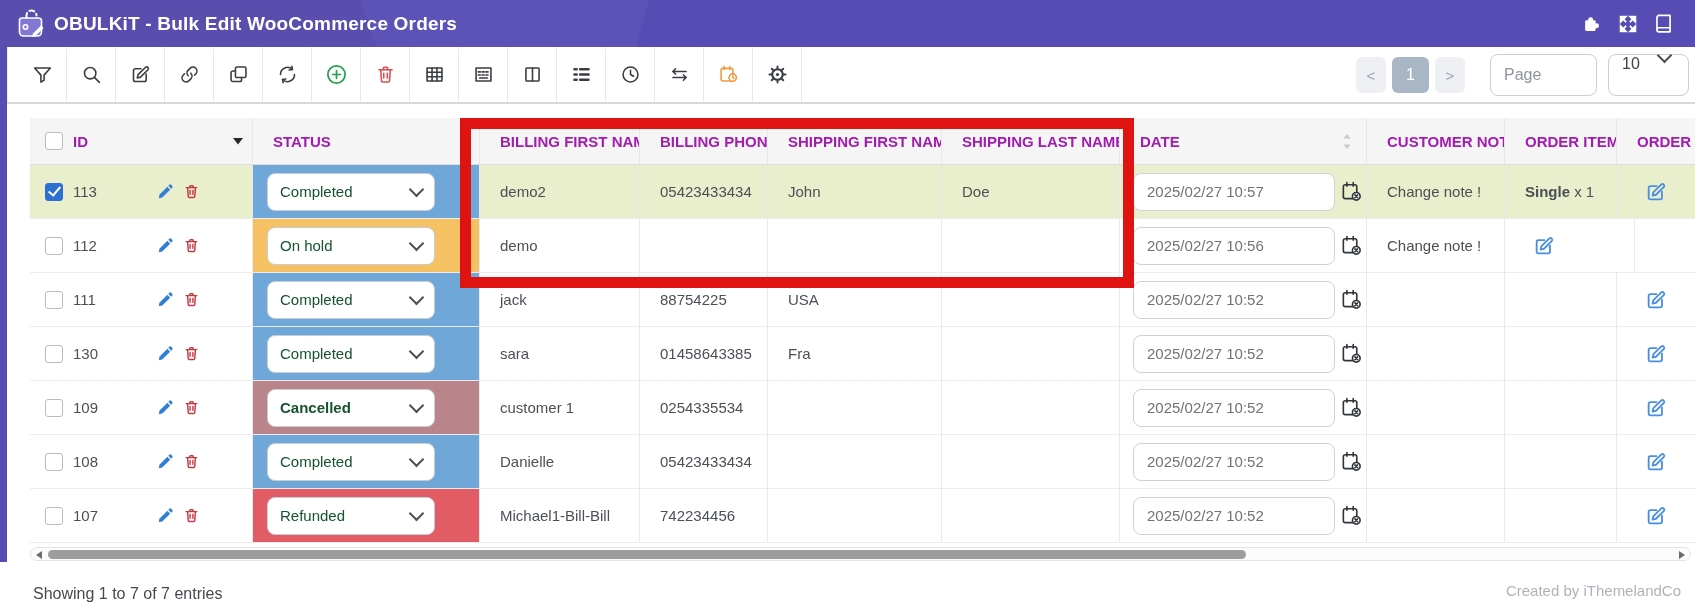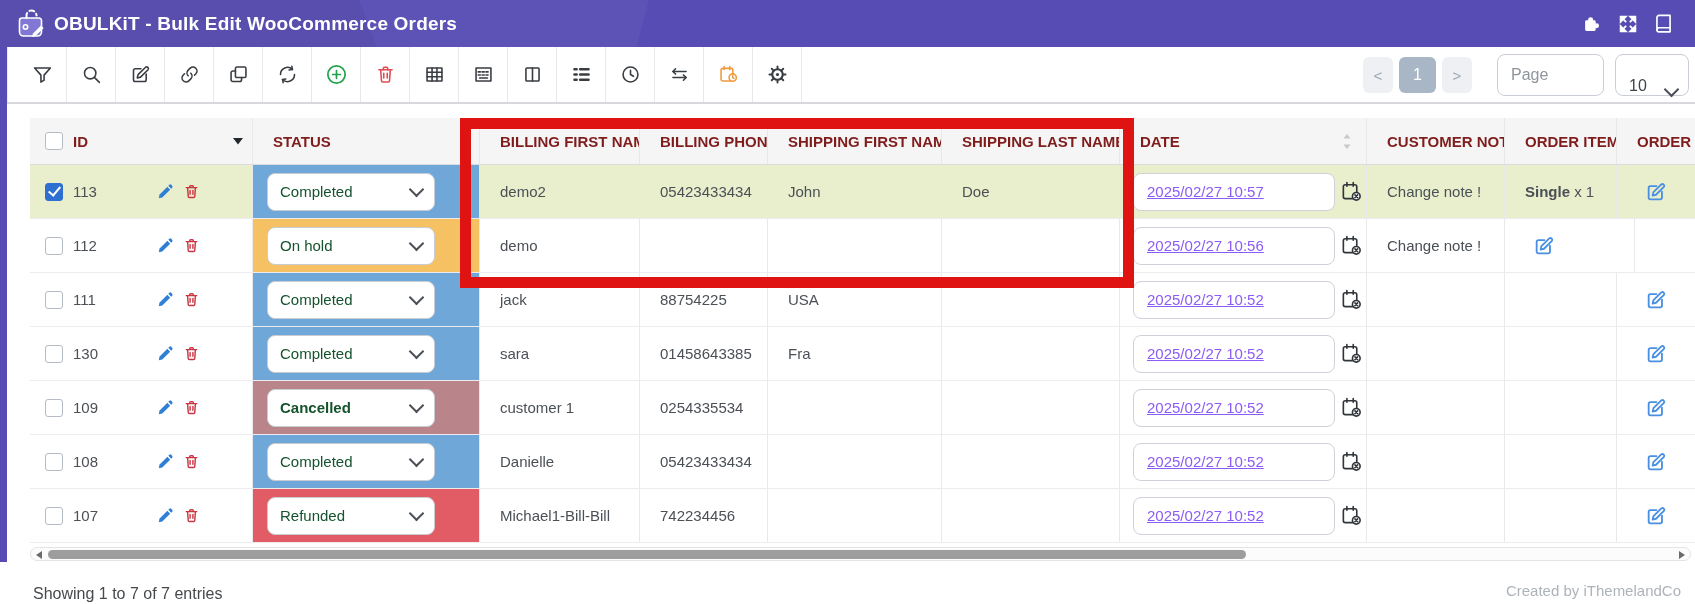--- a/index.html
+++ b/index.html
@@ -28,29 +28,29 @@
   .tool-cell svg{display:block;}
   
   #pagination{position:absolute;right:6px;top:54px;display:flex;align-items:center;}
   .pg-btn{width:30px;height:36px;border-radius:6px;background:#eef0f4;color:#9aa3b2;
     display:flex;align-items:center;justify-content:center;font-size:15px;cursor:pointer;margin-right:6px;}
   .pg-btn.active{width:37px;background:#a9b6c6;color:#fff;font-size:16px;}
   #page-input{width:92px;height:40px;border:1px solid #c9cdd5;border-radius:8px;background:#fff;
     margin-left:19px;display:flex;align-items:center;padding-left:13px;box-sizing:content-box;
     color:#8f959d;font-size:16px;cursor:text;}
   #page-size{width:48px;height:40px;border:1px solid #c9cdd5;border-radius:8px;background:#fff;
-    margin-left:11px;display:flex;align-items:flex-end;justify-content:space-between;
-    padding:0 11px 0 13px;color:#3f444a;font-size:16px;cursor:pointer;}
+    margin-left:11px;display:flex;align-items:flex-start;justify-content:space-between;
+    padding:0 18px 0 13px;color:#3f444a;font-size:16px;cursor:pointer;}
   .chev{width:9px;height:9px;border-right:2px solid #4a5056;border-bottom:2px solid #4a5056;
     transform:rotate(45deg);margin-top:-5px;flex:none;}
   
   #table{position:absolute;left:30px;top:118px;}
   #table-header{display:flex;height:47px;background:#f6f5f6;border-bottom:1px solid #dcdce0;box-sizing:border-box;}
   .th{display:flex;align-items:center;padding-left:20px;box-sizing:border-box;flex:none;
-    font-size:15px;font-weight:bold;color:#7f1d1d;border-right:1px solid #e9e7ea;white-space:nowrap;overflow:hidden;}
+    font-size:15px;font-weight:bold;color:#a21caf;border-right:1px solid #e9e7ea;white-space:nowrap;overflow:hidden;}
   .th-id{padding-left:15px;}
   .caret{margin-left:auto;margin-right:8px;display:flex;}
   .sort{margin-left:auto;margin-right:14px;display:flex;}
   .tr{display:flex;height:54px;border-bottom:1px solid #ececef;box-sizing:border-box;background:#fff;}
   .td{display:flex;align-items:center;padding-left:20px;box-sizing:border-box;flex:none;height:100%;
     font-size:15px;color:#4b5056;border-right:1px solid #e9e9ed;white-space:nowrap;overflow:hidden;}
   .tr.selected .td{background:#e9efcc;}
   .td.no-pad{padding-left:0;}
   .td-id{padding-left:15px;}
   .row-id{margin-left:10px;}
@@ -61,21 +61,21 @@
   .cb{width:18px;height:18px;border:1px solid #b6bcc4;border-radius:3px;background:#fff;
     box-sizing:border-box;flex:none;cursor:pointer;display:flex;align-items:center;justify-content:center;}
   .cb.checked{background:#2e70d1;border-color:#2e70d1;}
   .cb.checked::after{content:"";width:5px;height:10px;border-right:2.4px solid #fff;
     border-bottom:2.4px solid #fff;transform:rotate(40deg);margin-bottom:3px;}
   .select-box{width:168px;height:38px;margin-left:14px;background:#fff;border:1px solid #c8cdd3;
     border-radius:8px;display:flex;align-items:center;justify-content:space-between;
     padding:0 12px;box-sizing:border-box;font-size:15px;color:#14532d;cursor:pointer;}
   .date-box{width:202px;height:38px;margin-left:13px;background:#fff;border:1px solid #ced2d8;
     border-radius:8px;display:flex;align-items:center;padding-left:13px;box-sizing:border-box;
-    font-size:15px;color:#8b5cf6;cursor:text;text-decoration:underline;}
+    font-size:15px;color:#737373;cursor:text;}
   .cal-icon{margin-left:5px;display:flex;cursor:pointer;}
   .td-order-details{padding-left:28px;}
   .item-name{font-weight:bold;}
   
   #annotation-box{position:absolute;left:460px;top:118px;width:674px;height:170px;
     border:11px solid #e01313;box-sizing:border-box;z-index:50;pointer-events:none;}
   
   #hscroll{position:absolute;left:30px;top:547px;width:1661px;height:14px;background:#fcfcfc;
     border:1px solid #e4e4e6;border-radius:8px;box-sizing:border-box;}
   #hthumb{position:absolute;left:17px;top:2px;width:1198px;height:9px;background:#9d9d9d;border-radius:5px;cursor:grab;}

